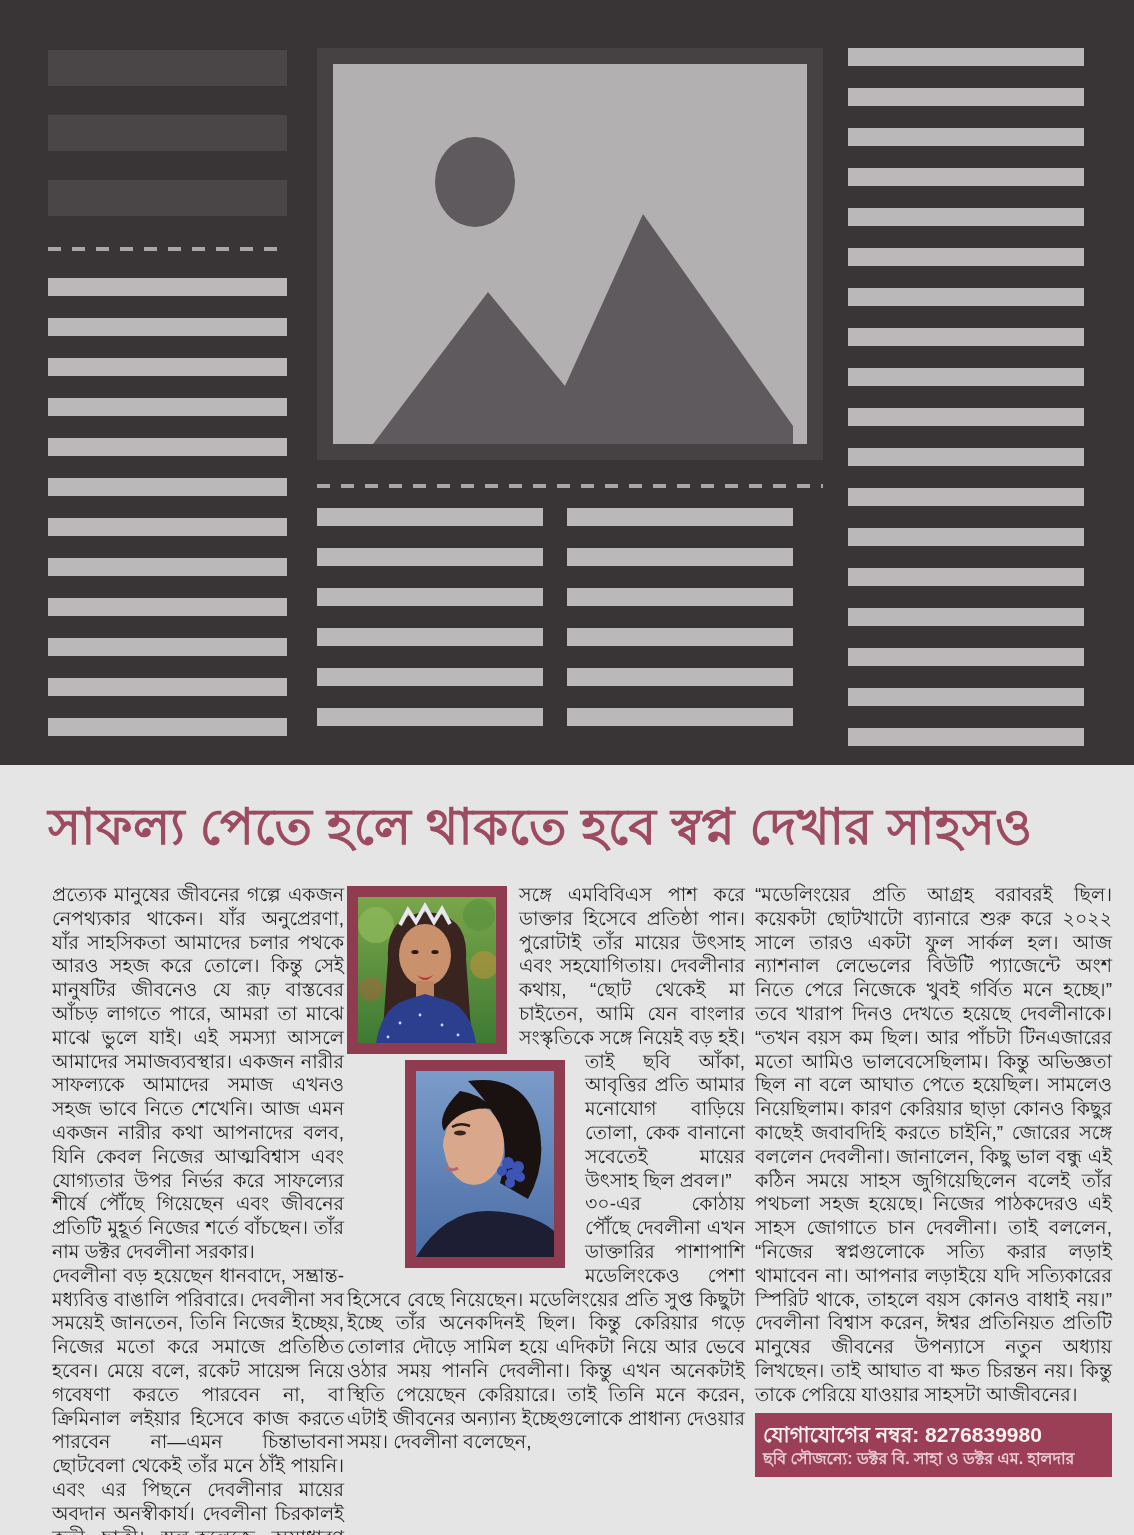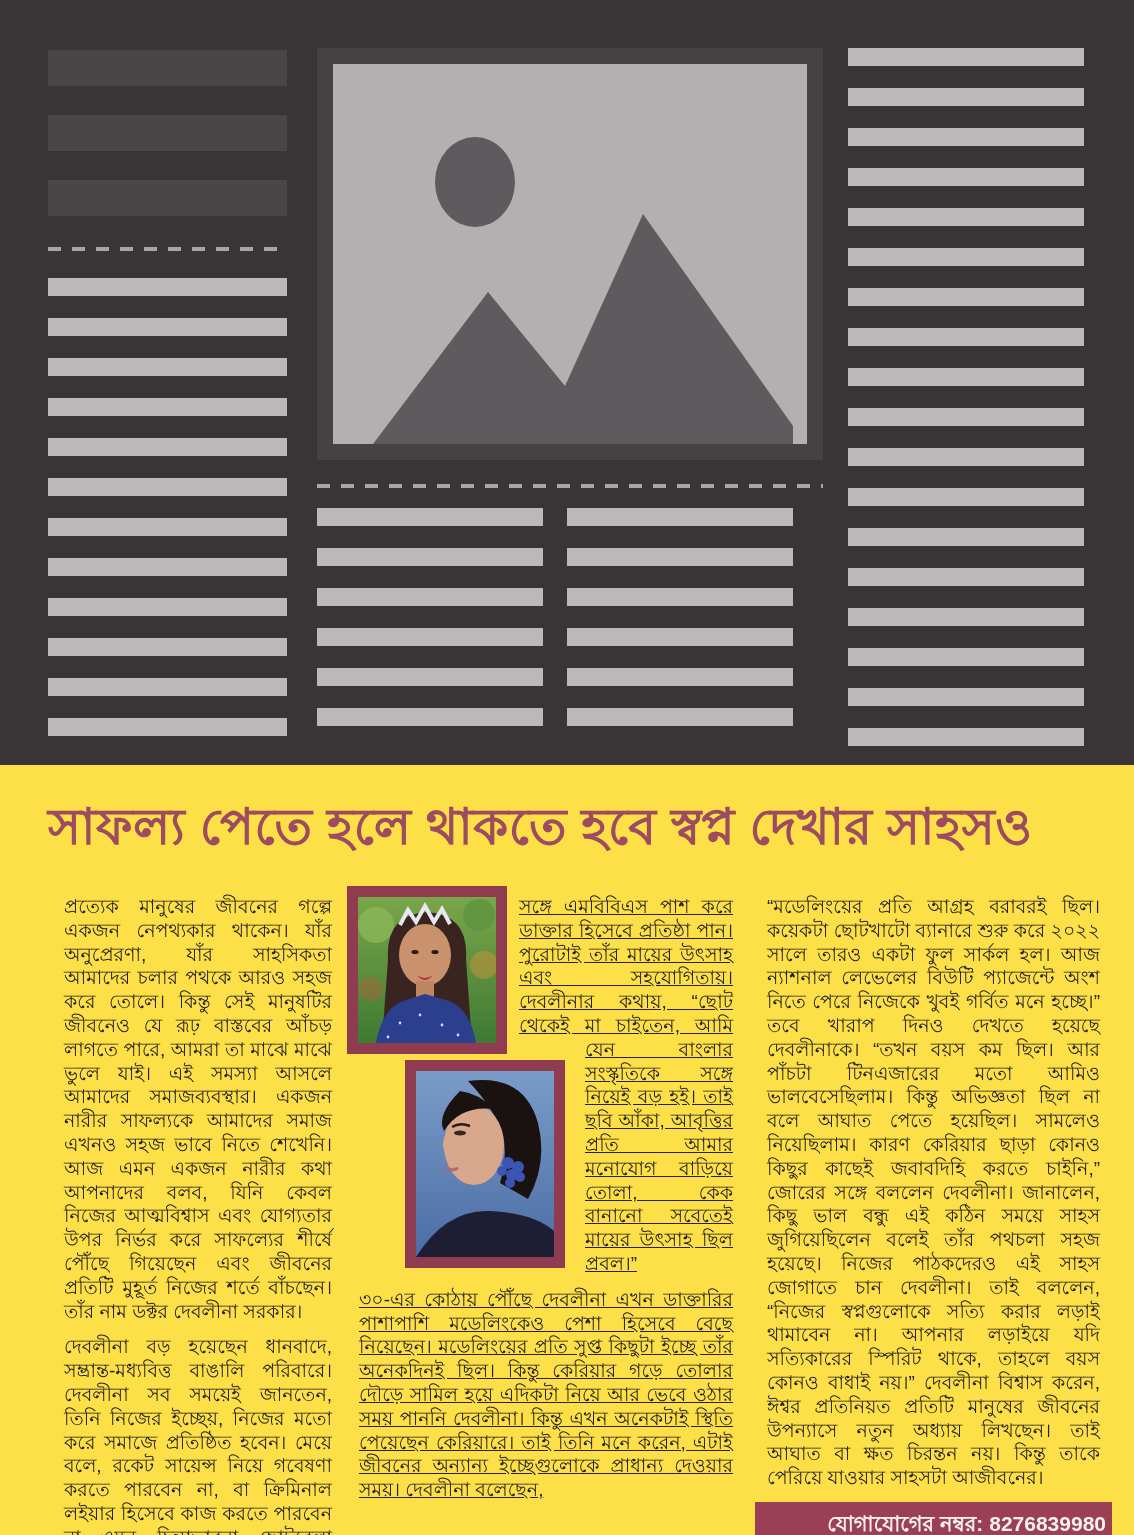--- a/index.html
+++ b/index.html
@@ -1,18 +1,18 @@
 <!DOCTYPE html>
 <html><head>
 <meta charset="utf-8">
 <style>
   html,body { margin:0; padding:0; }
   .page {
     position:relative; width:1134px; height:1535px;
-    background:#fde047; overflow:hidden;
+    background:#e5e5e5; overflow:hidden;
     font-family:"Liberation Sans", sans-serif;
   }
 
   
   .wireframe { position:absolute; left:0; top:0; width:1134px; height:765px; background:#393435; }
   .wf-left   { position:absolute; left:48px;  top:50px; width:239px; }
   .wf-center { position:absolute; left:317px; top:48px; width:506px; }
   .wf-right  { position:absolute; left:848px; top:48px; width:236px; }
 
   .wf-block { height:36px; background:#4a4547; margin-bottom:29px; }
@@ -37,32 +37,32 @@
 
   
   .article { position:absolute; left:0; top:765px; width:1134px; height:770px; }
   .headline {
     position:absolute; left:48px; top:32px; width:1062px;
     margin:0; font-size:50px; line-height:1.2; font-weight:bold;
     color:#9d4b61; white-space:nowrap; letter-spacing:0.5px;
   }
   .col { position:absolute; top:118px; font-size:19px; line-height:23.8px;
          color:#262223; text-align:justify; }
-  .col p { margin:12px; }
+  .col p { margin:0; }
   .col-1 { left:52px;  width:292px; }
-  .col-2 { left:347px; width:398px;text-decoration:underline; }
+  .col-2 { left:347px; width:398px; }
   .col-3 { left:755px; width:357px; }
 
   .photo-frame { border:11px solid #8f3c51; background:#8f3c51; font-size:0; }
   .photo-1 { float:left; width:138px; height:146px; margin:3px 12px 6px 0; }
   .photo-2 { float:left; clear:left; width:138px; height:186px; margin:0 20px 8px 58px; }
 
   .contact-box {
-    margin-top:6px; background:#9b3f56; text-align:right;
-    padding:9px 6px 8px 16px;
+    margin-top:6px; background:#9b3f56; text-align:left;
+    padding:9px 6px 8px 8px;
   }
   .contact-line  { color:#f6f1ee; font-weight:bold; font-size:21px; line-height:26px; }
   .contact-credit{ color:#e9ccd4; font-weight:bold; font-size:16px; line-height:21px; }
 </style>
 </head>
 <body>
 
 <div class="page">
 
   <section class="wireframe">

